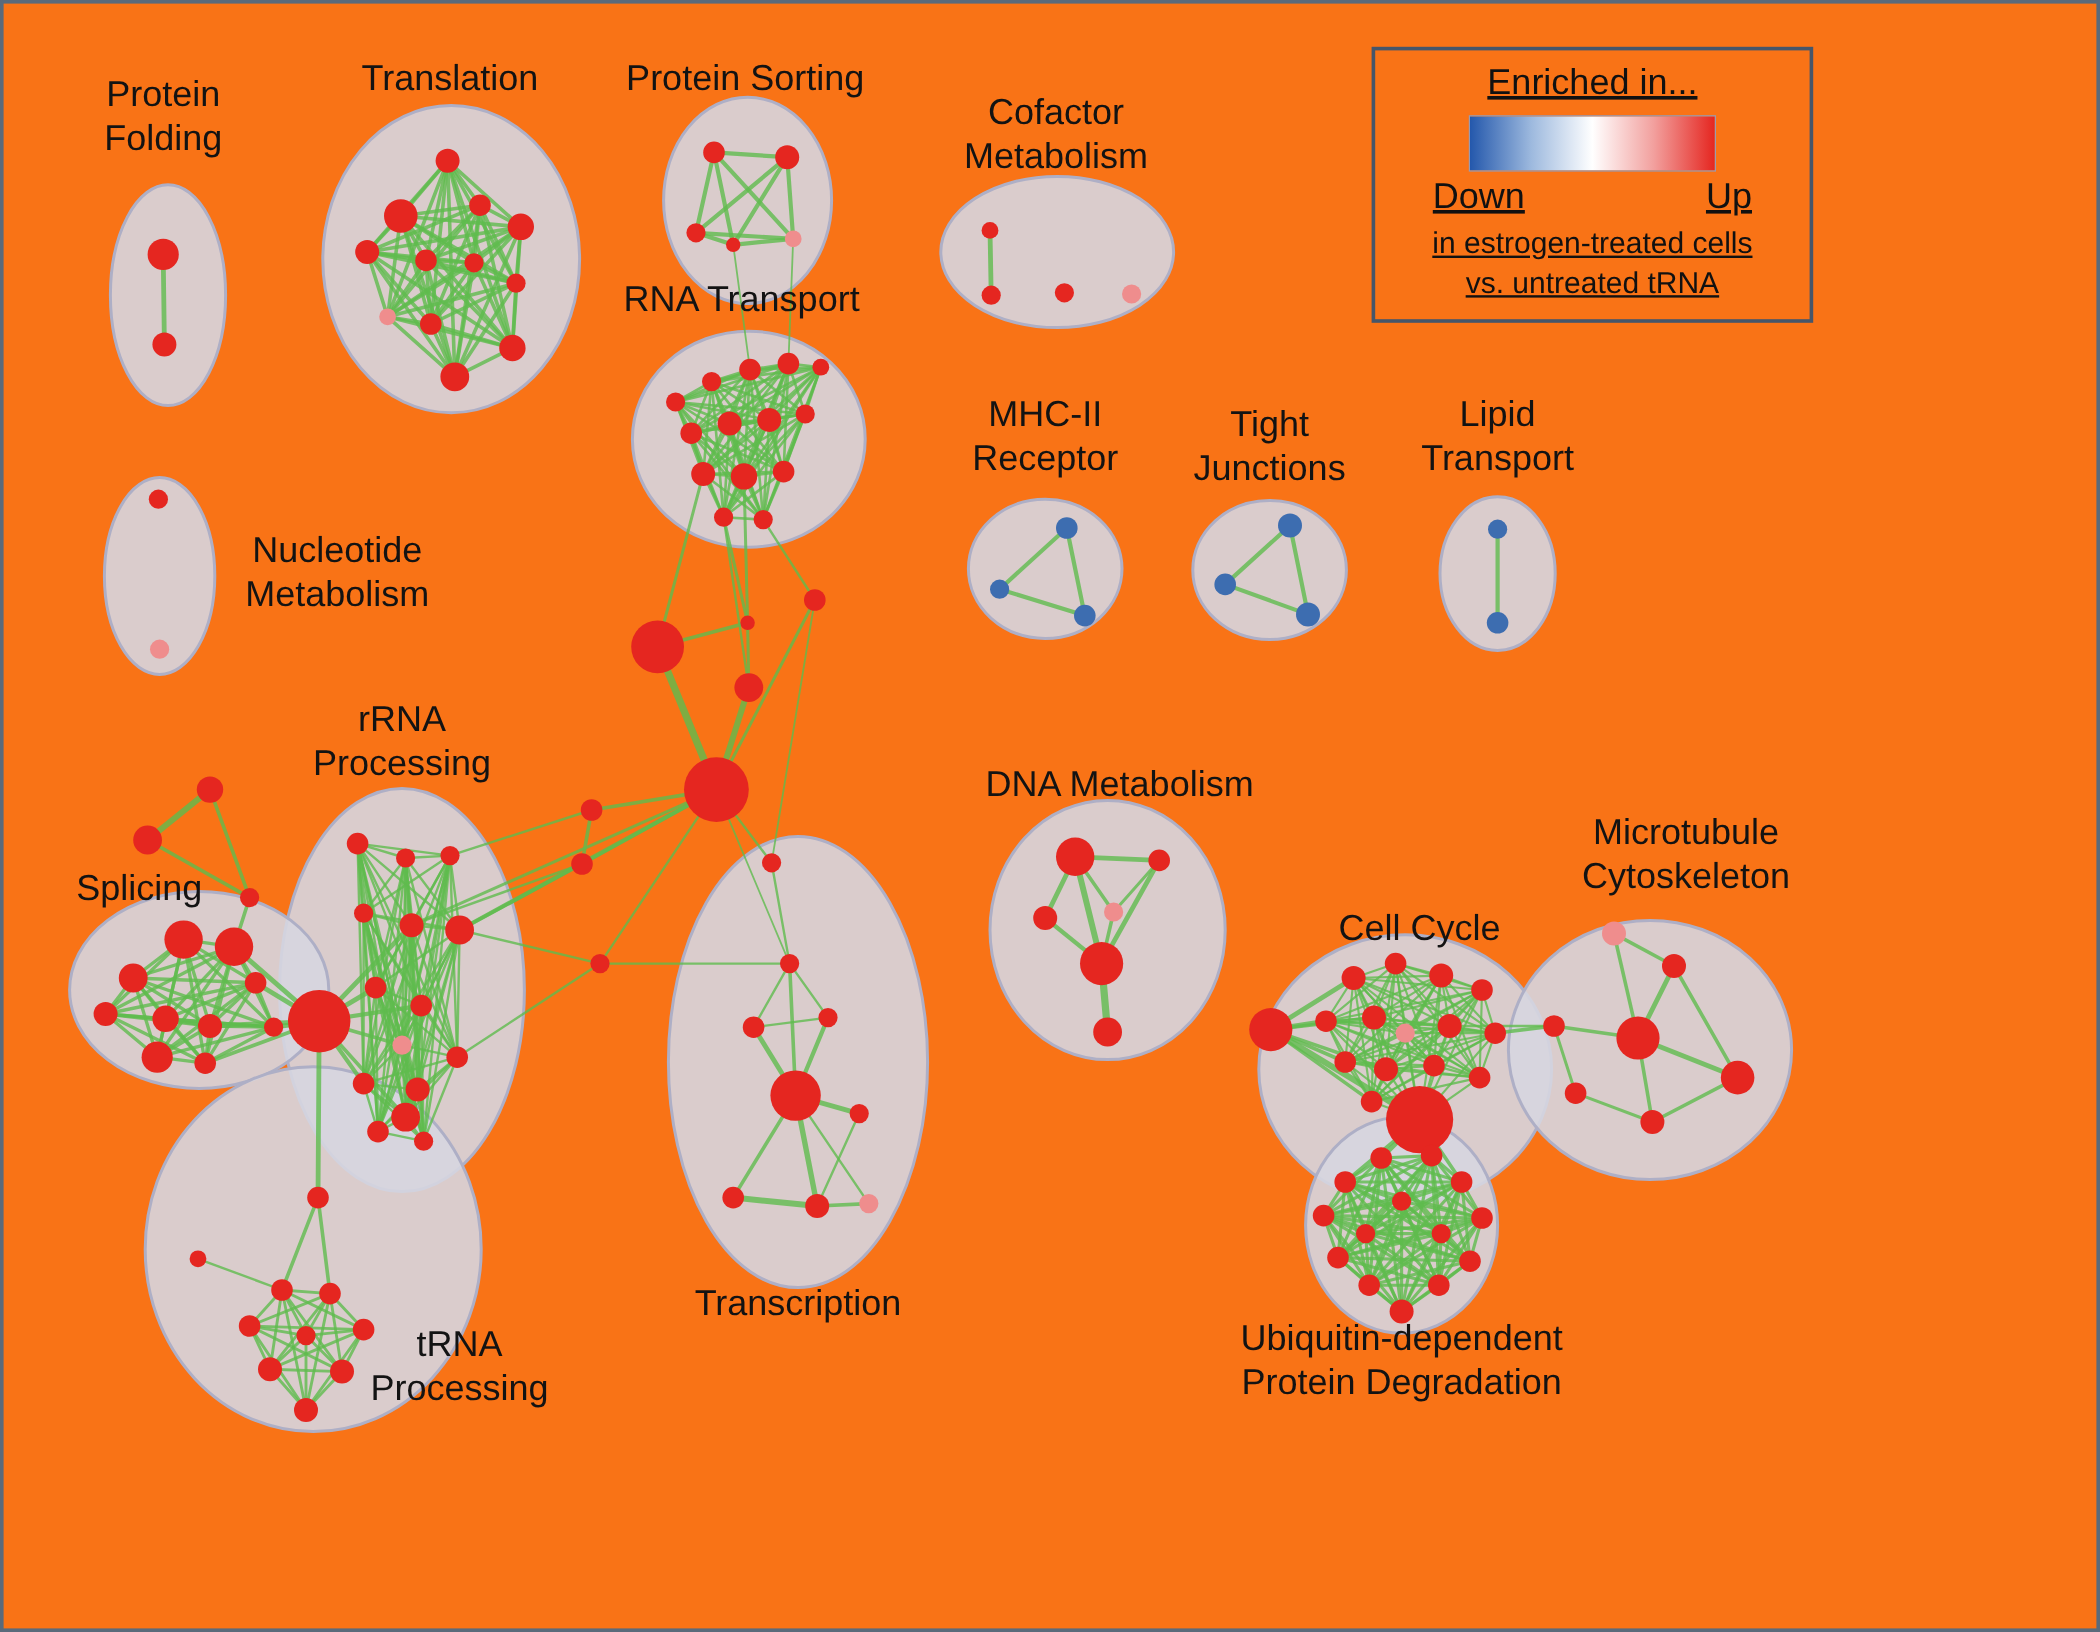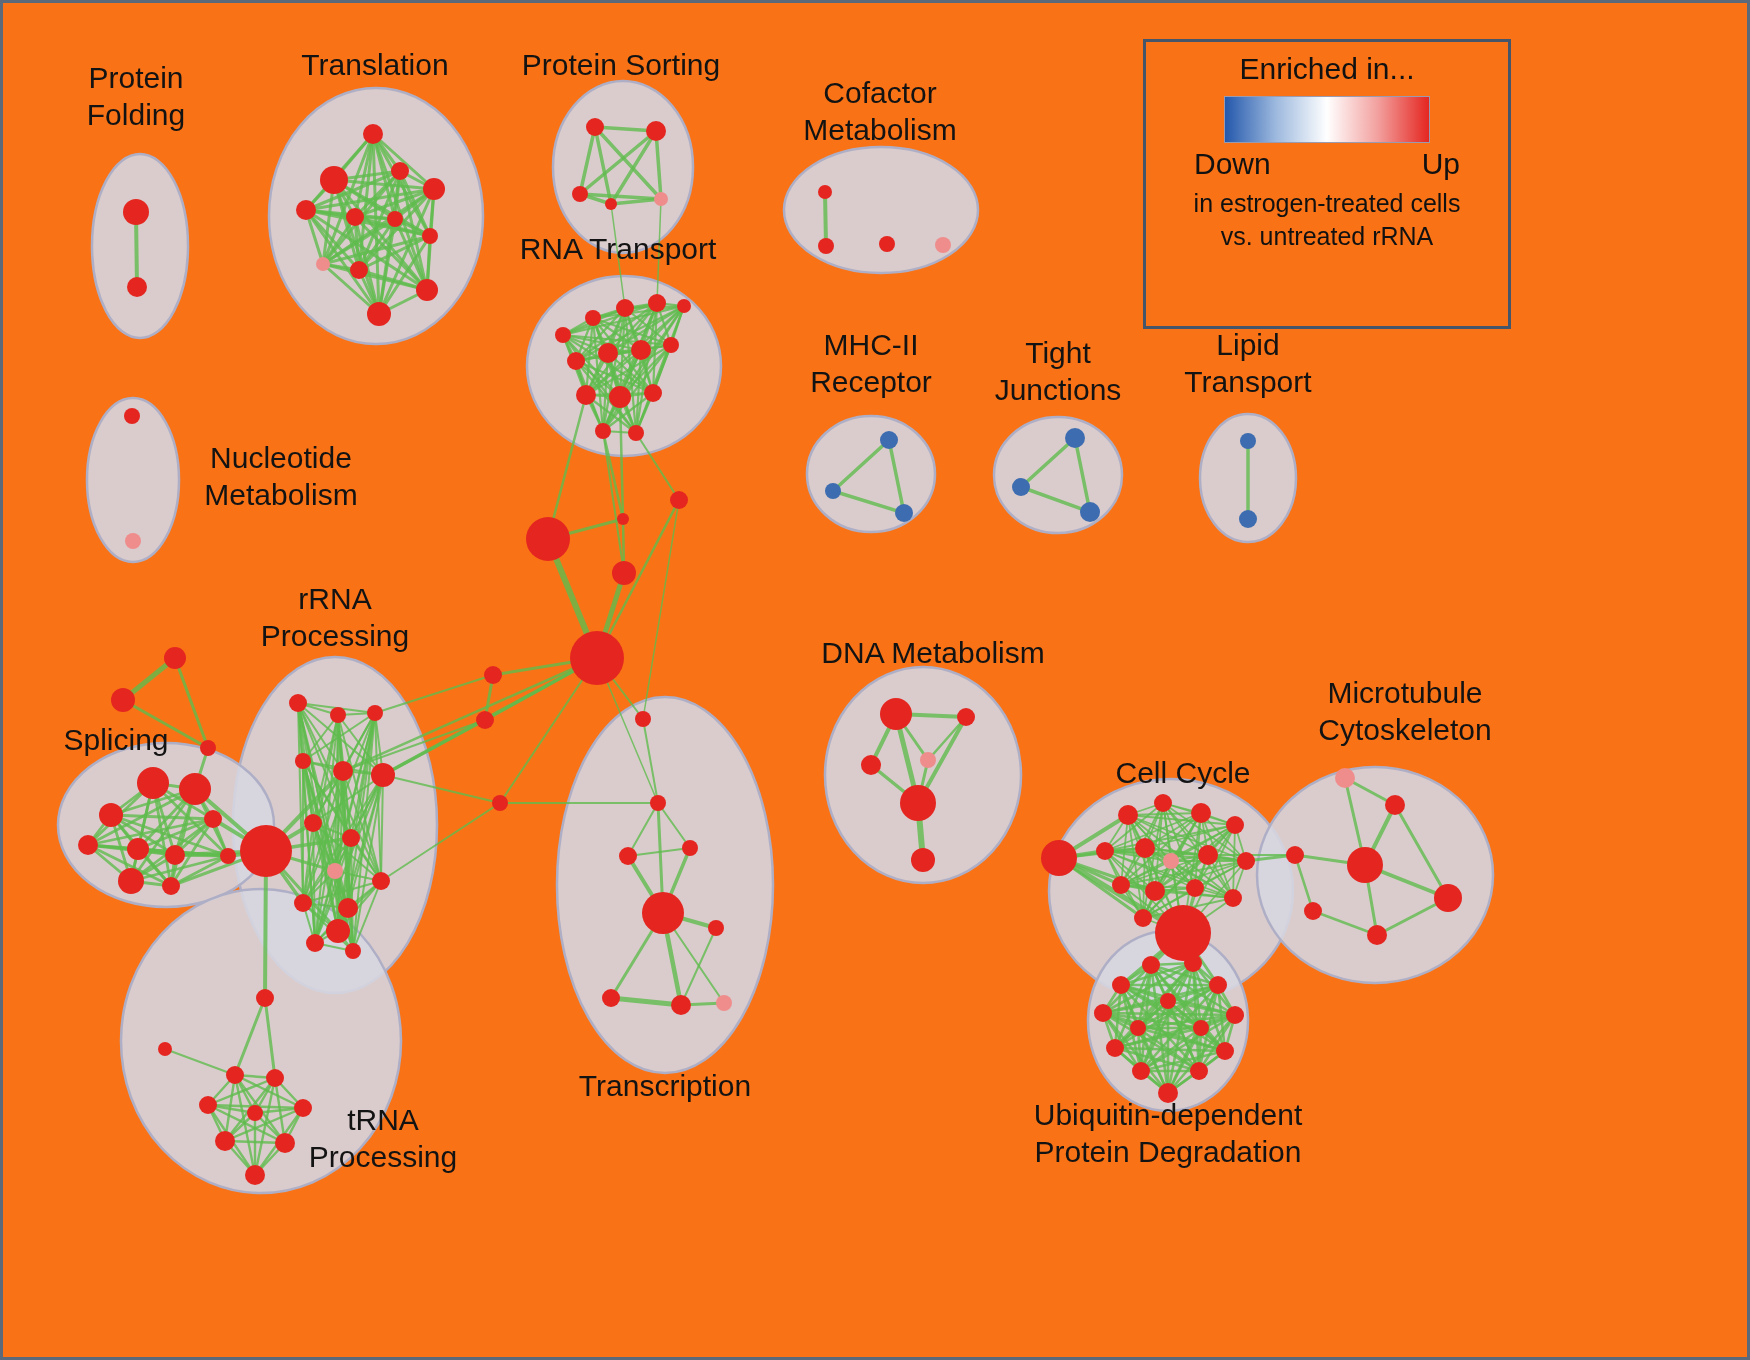--- a/index.html
+++ b/index.html
@@ -1,21 +1,21 @@
 <!DOCTYPE html>
 <html><head>
 <meta charset="utf-8">
 <style>
   html,body{margin:0;padding:0;}
   body{font-family:"Liberation Sans",sans-serif;}
   .figure{position:relative;width:1750px;height:1360px;box-sizing:border-box;overflow:hidden;}
   #network-svg{position:absolute;left:0;top:0;}
   #network-svg text{font-family:"Liberation Sans",sans-serif;}
-  .legend{position:absolute;left:1140px;top:36px;width:368px;height:290px;box-sizing:border-box;
-          border:3px solid #46566a;text-align:center;color:#111;}
+  .legend{position:absolute;left:1140px;top:36px;width:368px;height:230px;box-sizing:border-box;
+          border:3px solid #46566a;text-align:center;color:#111;text-decoration:underline;}
   .legend-title{margin-top:10px;font-size:30px;line-height:34px;}
   .legend-bar{width:206px;height:47px;margin:10px auto 0 auto;border:1px solid #9a9ab0;box-sizing:border-box;}
   .legend-row{width:266px;margin:4px auto 0 auto;display:flex;justify-content:space-between;font-size:30px;line-height:34px;text-align:right;}
   .legend-line{font-size:25px;line-height:33px;}
   .legend-line.first{margin-top:6px;}
 </style>
 </head>
 <body>
 
 <div class="figure" id="figure" style="background: #f97316; border: 3px solid rgb(90, 106, 123);">
@@ -855,15 +855,15 @@
     </svg>
 
   <div class="legend">
     <div class="legend-title">Enriched in...</div>
     <div class="legend-bar" id="legend-bar" style="background: linear-gradient(to right, rgb(36, 88, 172), rgb(157, 185, 222), rgb(255, 255, 255), rgb(242, 160, 158), rgb(229, 38, 32));"></div>
     <div class="legend-row">
       <span>Down</span>
       <span>Up</span>
     </div>
     <div class="legend-line first">in estrogen-treated cells</div>
-    <div class="legend-line">vs. untreated rRNA</div>
+    <div class="legend-line">vs. untreated tRNA</div>
   </div>
 </div>
 
 </body></html>

